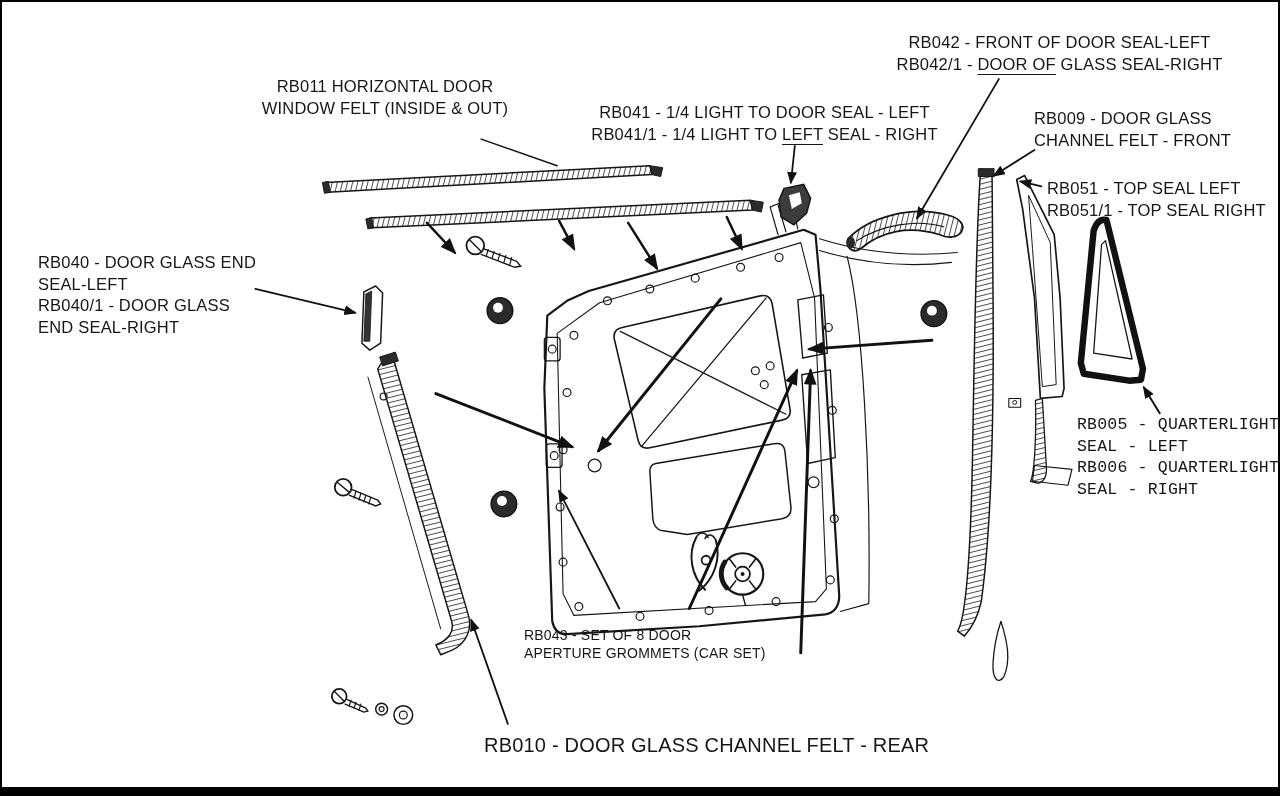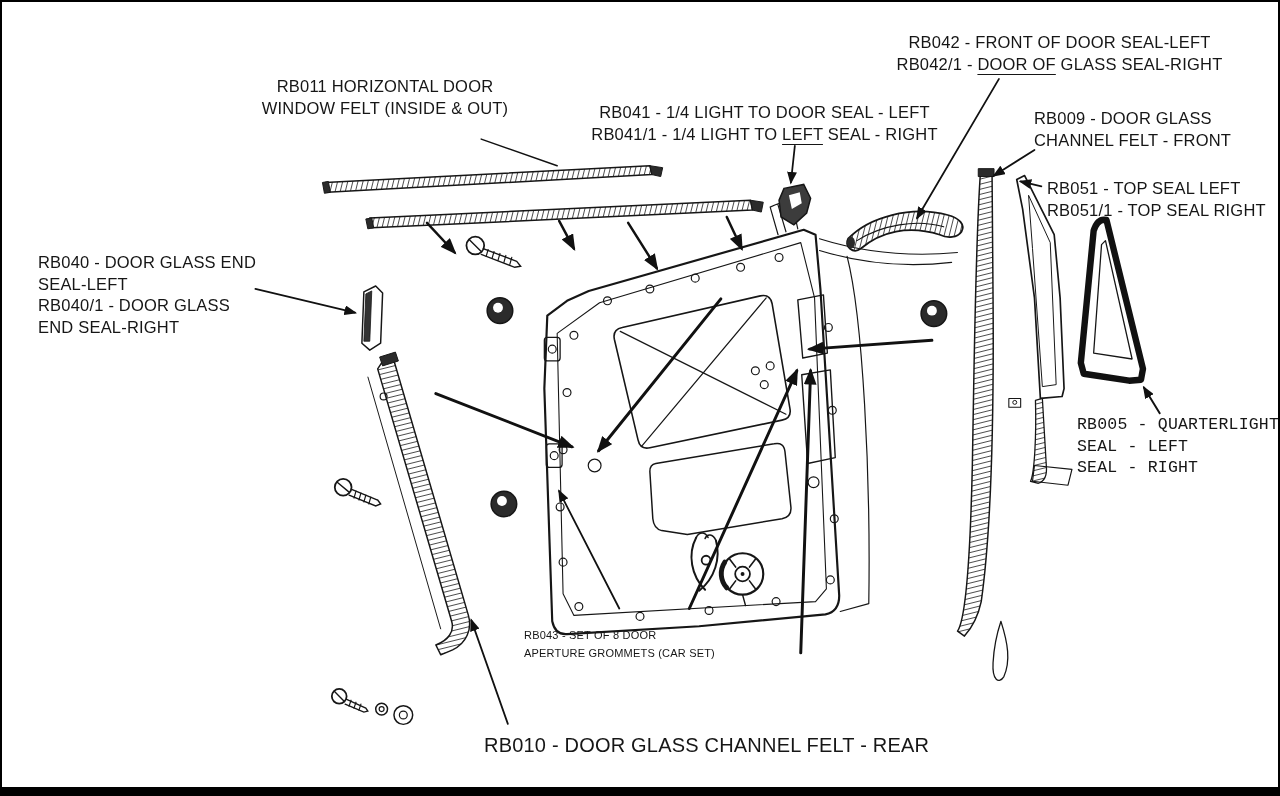--- a/index.html
+++ b/index.html
@@ -12,21 +12,21 @@
     border-right:2px solid var(--border,#000);
     border-top:2px solid var(--border,#000);
     border-bottom:9px solid var(--border,#000);
     overflow:hidden;
     font-family:"Liberation Sans", sans-serif;
     color:var(--line,#111);
   }
   .drawing{position:absolute;left:0;top:0;width:100%;height:100%;}
   .lbl{position:absolute;font-size:16.5px;line-height:21.5px;white-space:nowrap;letter-spacing:.2px;}
   .lbl.center{text-align:center;}
-  .lbl.small{font-size:11px;line-height:18px;}
+  .lbl.small{font-size:14px;line-height:18px;}
   .lbl.big{font-size:20px;margin-left:32px;}
   .u{text-decoration:underline;text-underline-offset:4px;}
 </style>
 </head>
 <body>
 
 <div class="frame">
 
   <svg class="drawing" viewBox="0 0 1280 796" xmlns="http://www.w3.org/2000/svg">
     <defs>
@@ -235,20 +235,21 @@
   <div class="lbl" style="left:36px;top:250px;">
     <div>RB040 - DOOR GLASS END</div>
     <div>SEAL-LEFT</div>
     <div>RB040/1 - DOOR GLASS</div>
     <div>END SEAL-RIGHT</div>
   </div>
 
   <div class="lbl" style="left:1075px;top:412px;font-family:Liberation Mono, monospace;">
     <div>RB005 - QUARTERLIGHT</div>
     <div>SEAL - LEFT</div>
+    <div>RB006 - QUARTERLIGHT</div>
     <div>SEAL - RIGHT</div>
   </div>
 
   <div class="lbl small" style="left:522px;top:624px;">
     <div>RB043 - SET OF 8 DOOR</div>
     <div>APERTURE GROMMETS (CAR SET)</div>
   </div>
 
   <div class="lbl big" style="left:450px;top:733px;">
     <div>RB010 - DOOR GLASS CHANNEL FELT - REAR</div>

